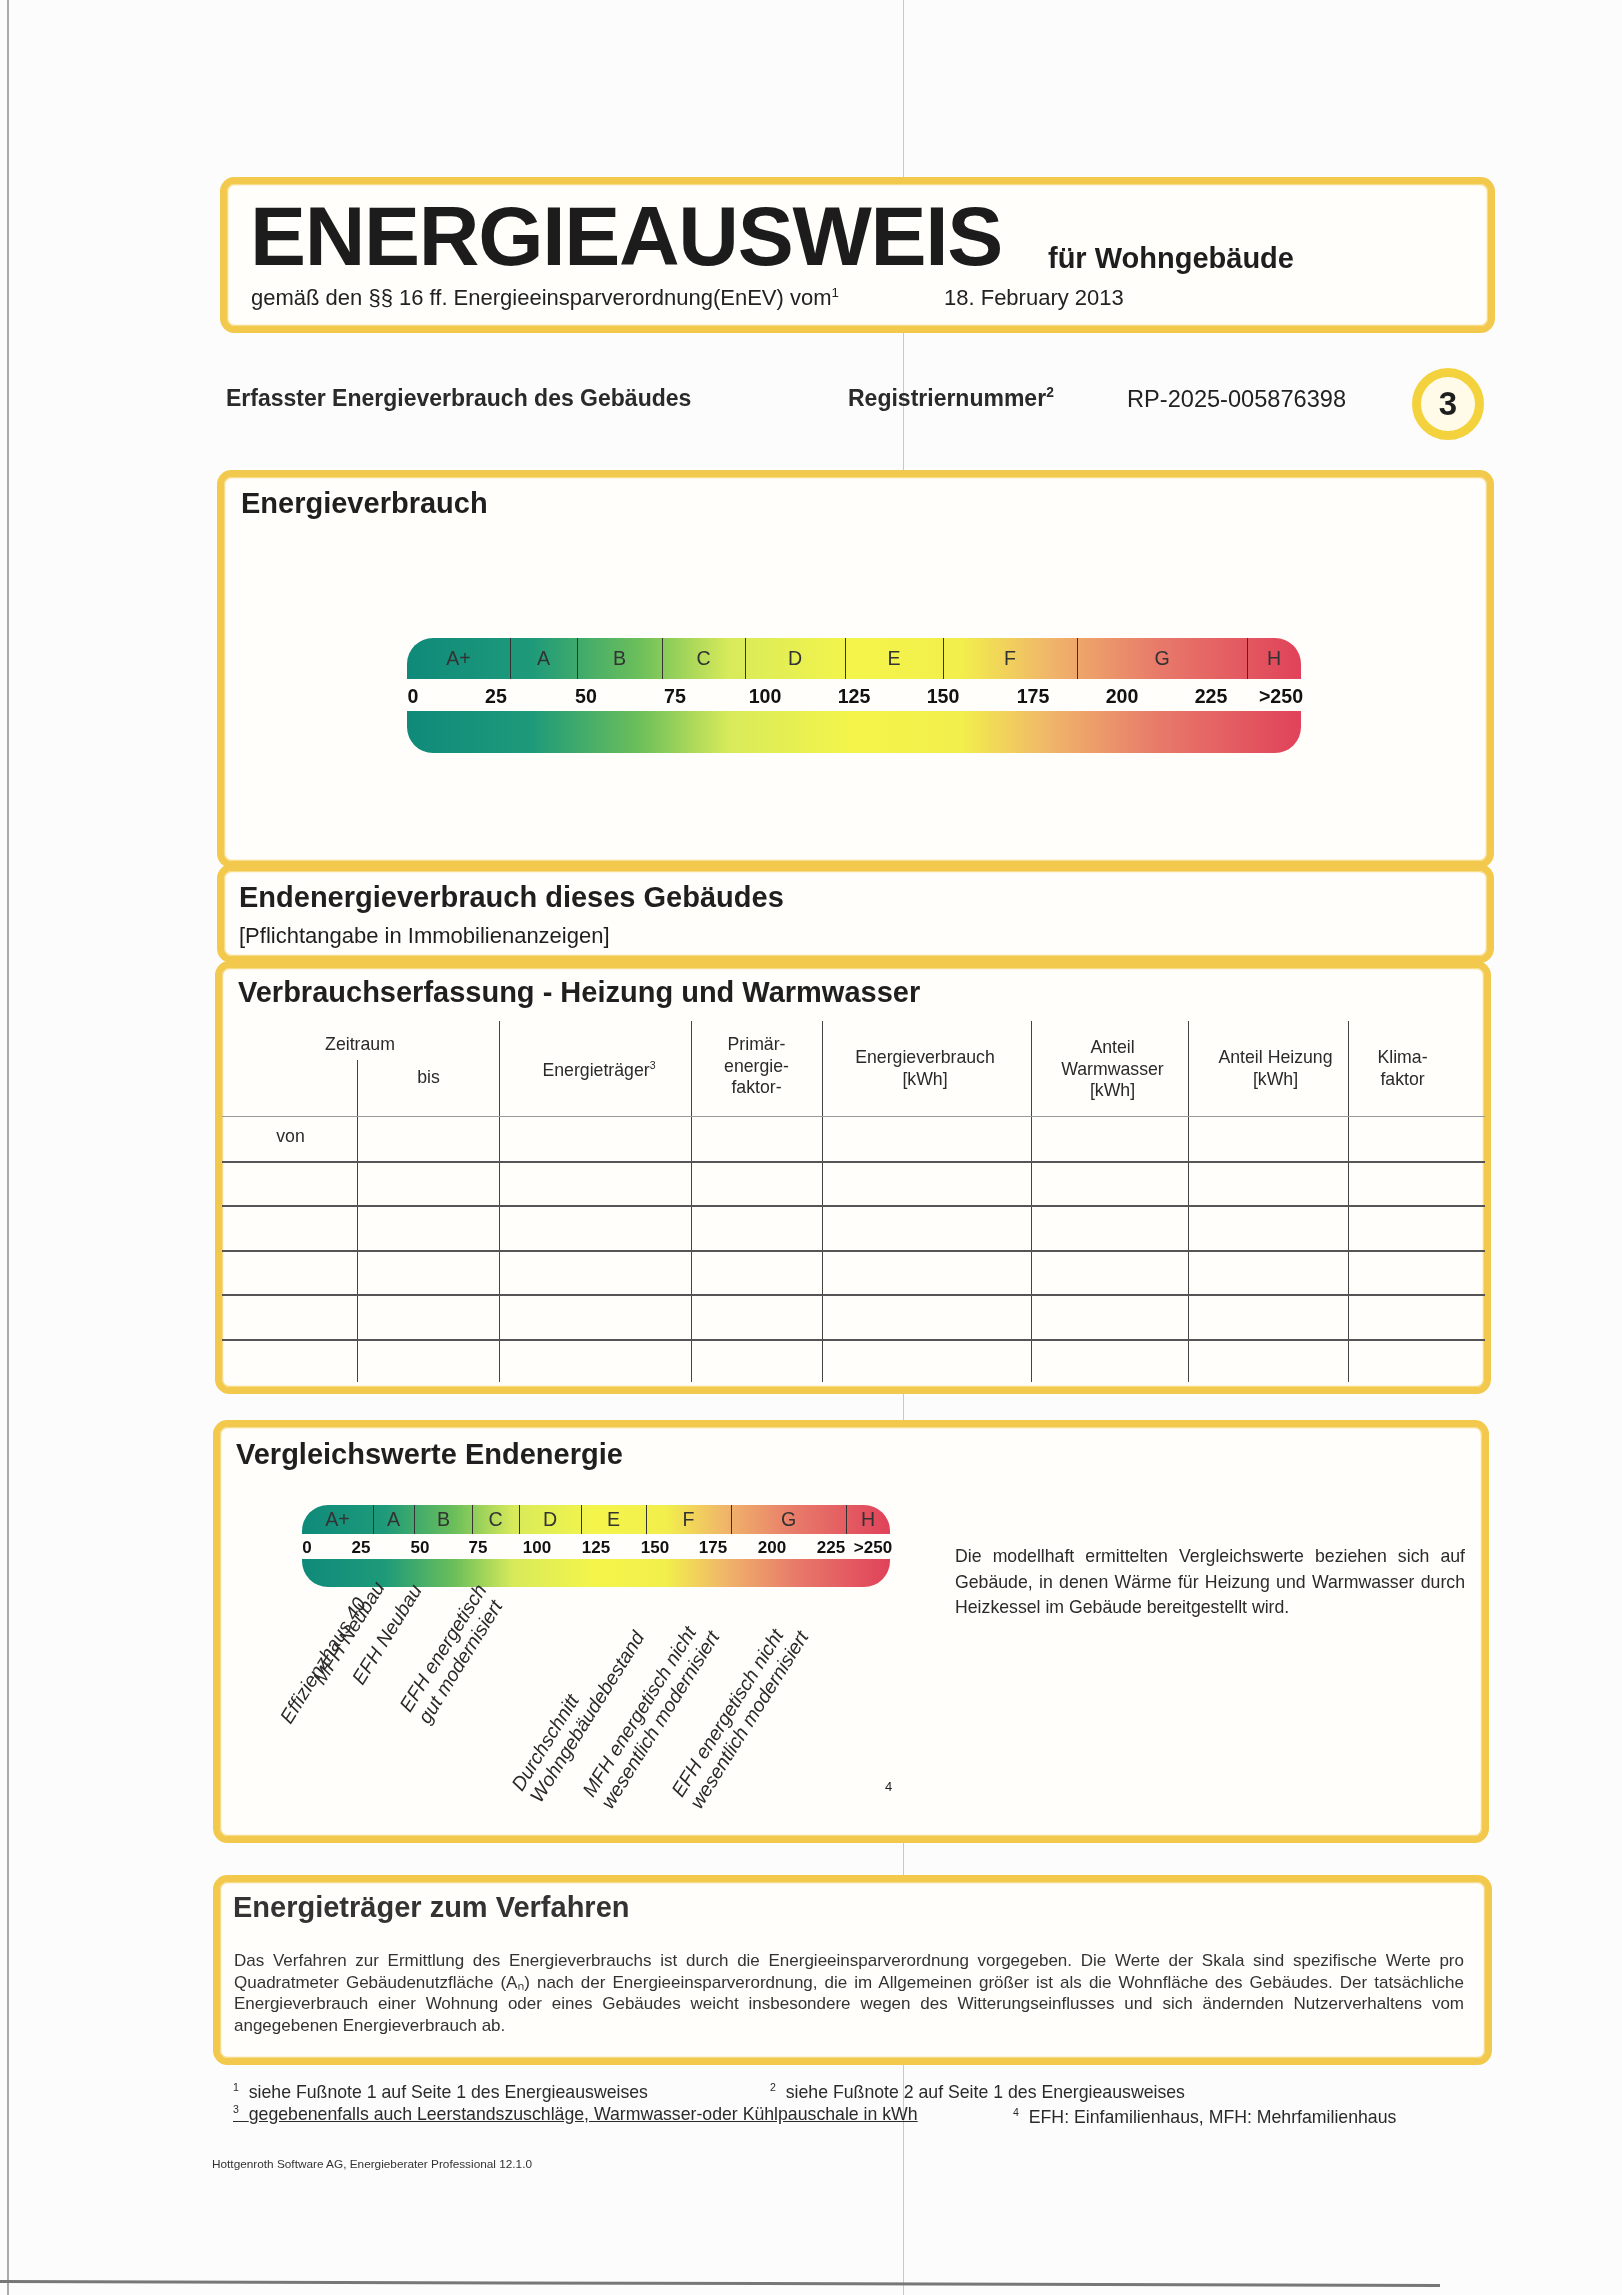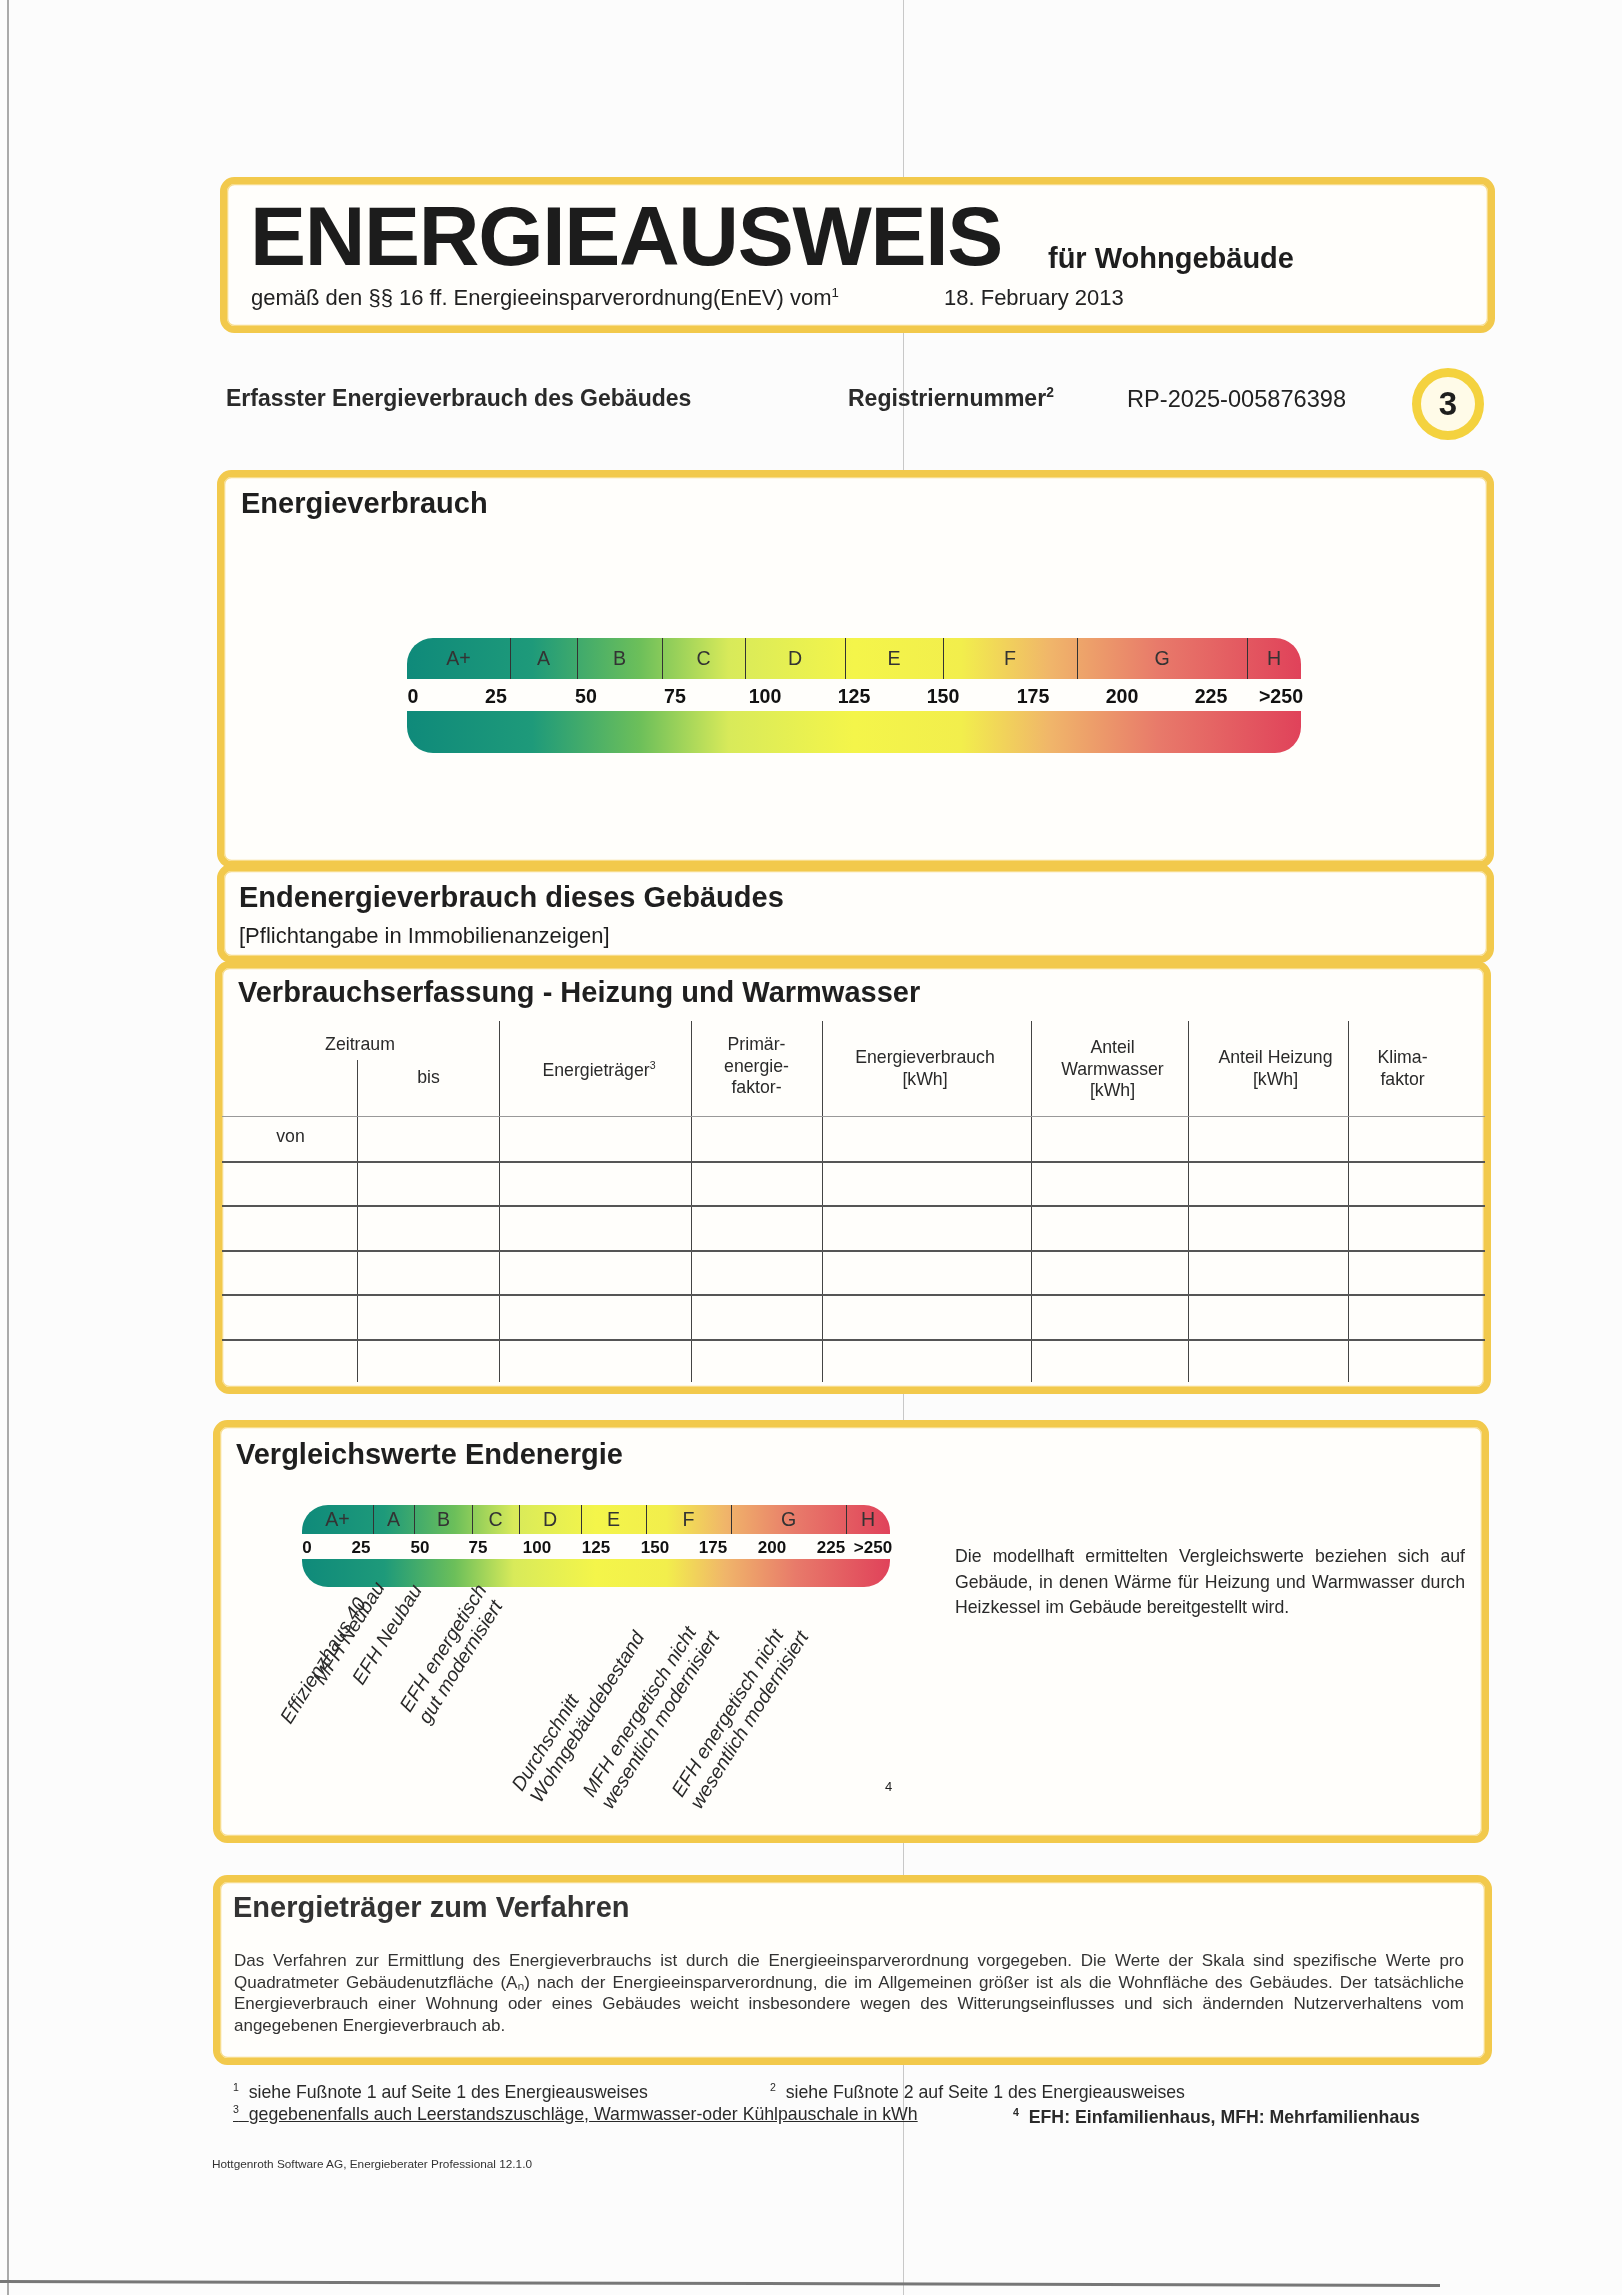--- a/index.html
+++ b/index.html
@@ -226,17 +226,17 @@
 
 <div class="fn" style="left:233px;top:2081px;">
   <sup>1</sup>&nbsp;&nbsp;<span>siehe Fußnote 1 auf Seite 1 des Energieausweises</span>
 </div>
 <div class="fn" style="left:770px;top:2081px;text-align:right;">
   <sup>2</sup>&nbsp;&nbsp;<span>siehe Fußnote 2 auf Seite 1 des Energieausweises</span>
 </div>
 <div class="fn" style="left:233px;top:2103px;text-decoration:underline;">
   <sup>3</sup>&nbsp;&nbsp;<span>gegebenenfalls auch Leerstandszuschläge, Warmwasser-oder Kühlpauschale in kWh</span>
 </div>
-<div class="fn" style="left:1013px;top:2106px;font-weight:bold;">
+<div class="fn" style="left:1013px;top:2106px;">
   <sup>4</sup>&nbsp;&nbsp;<span>EFH: Einfamilienhaus, MFH: Mehrfamilienhaus</span>
 </div>
 <div class="abs" style="left:212px;top:2157px;font-size:11.8px;color:#333;">Hottgenroth Software AG, Energieberater Professional 12.1.0</div>
 
 
 </body></html>

